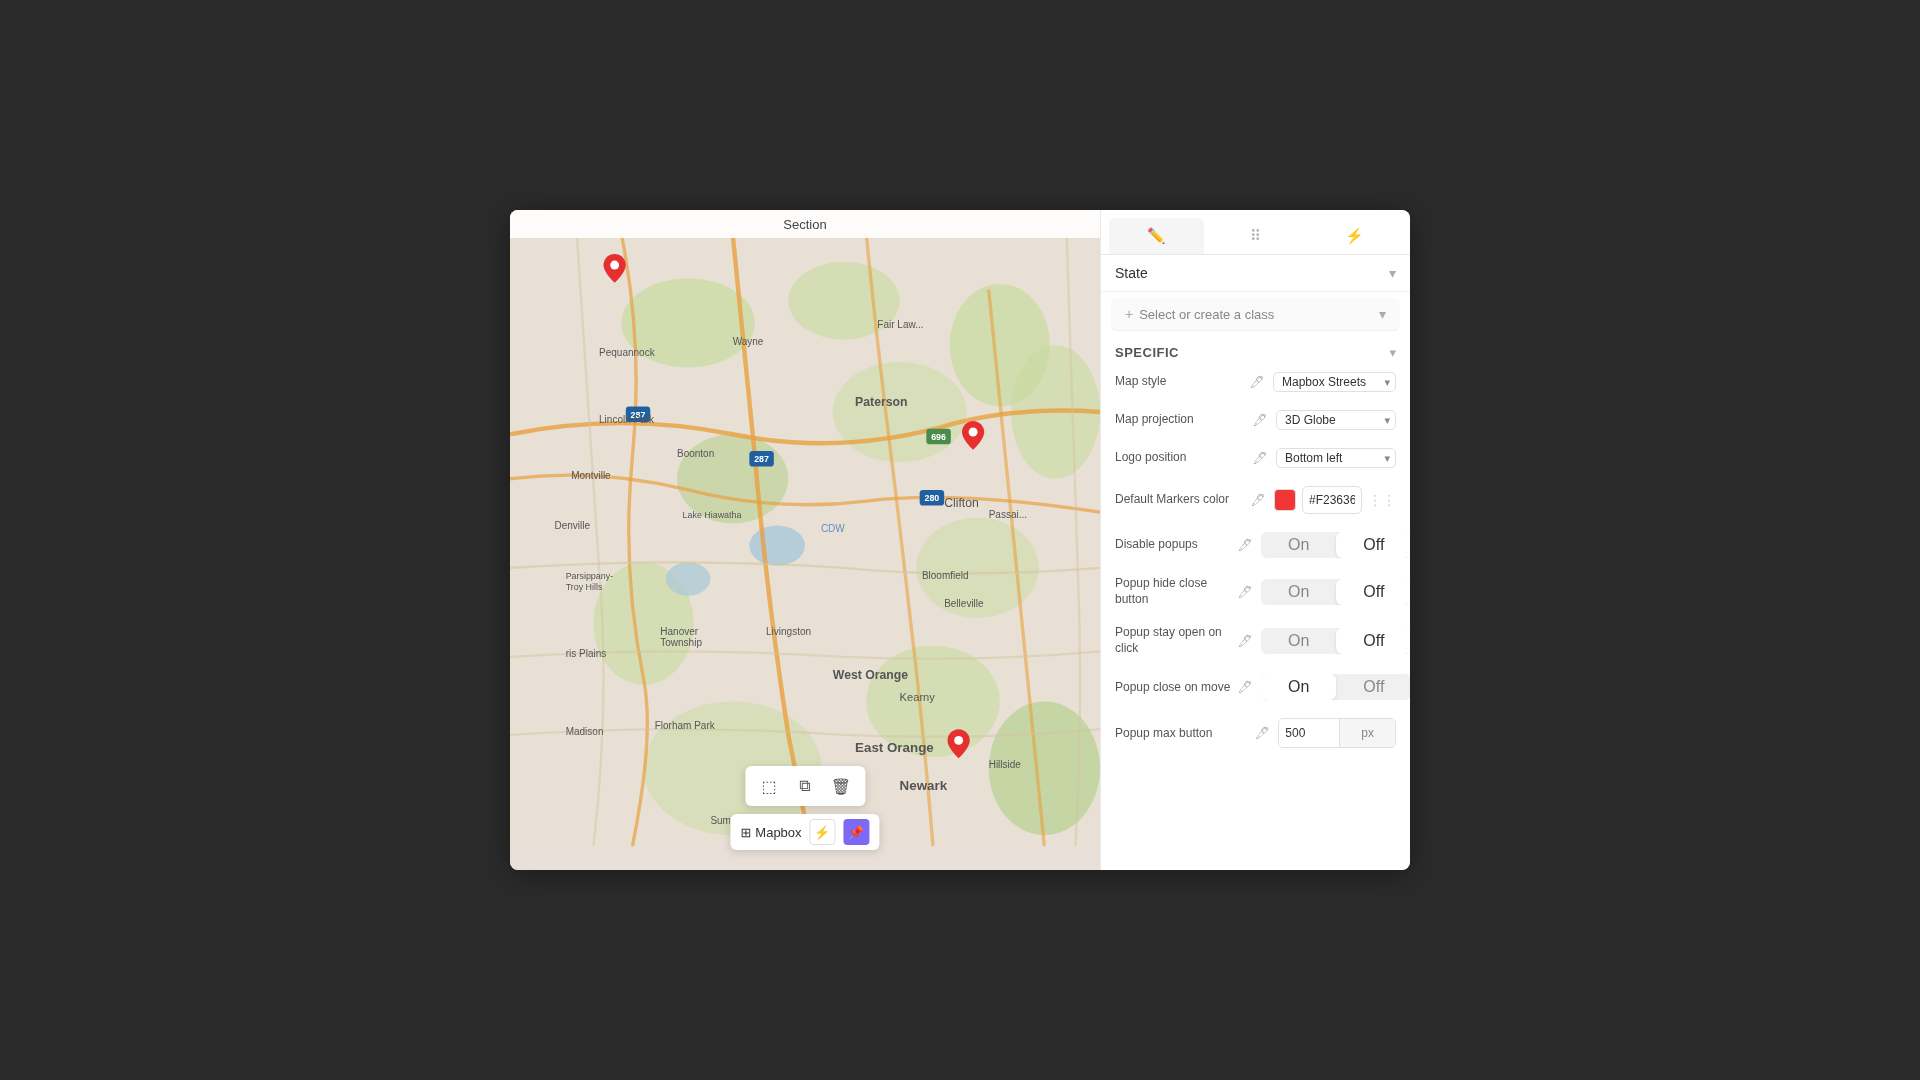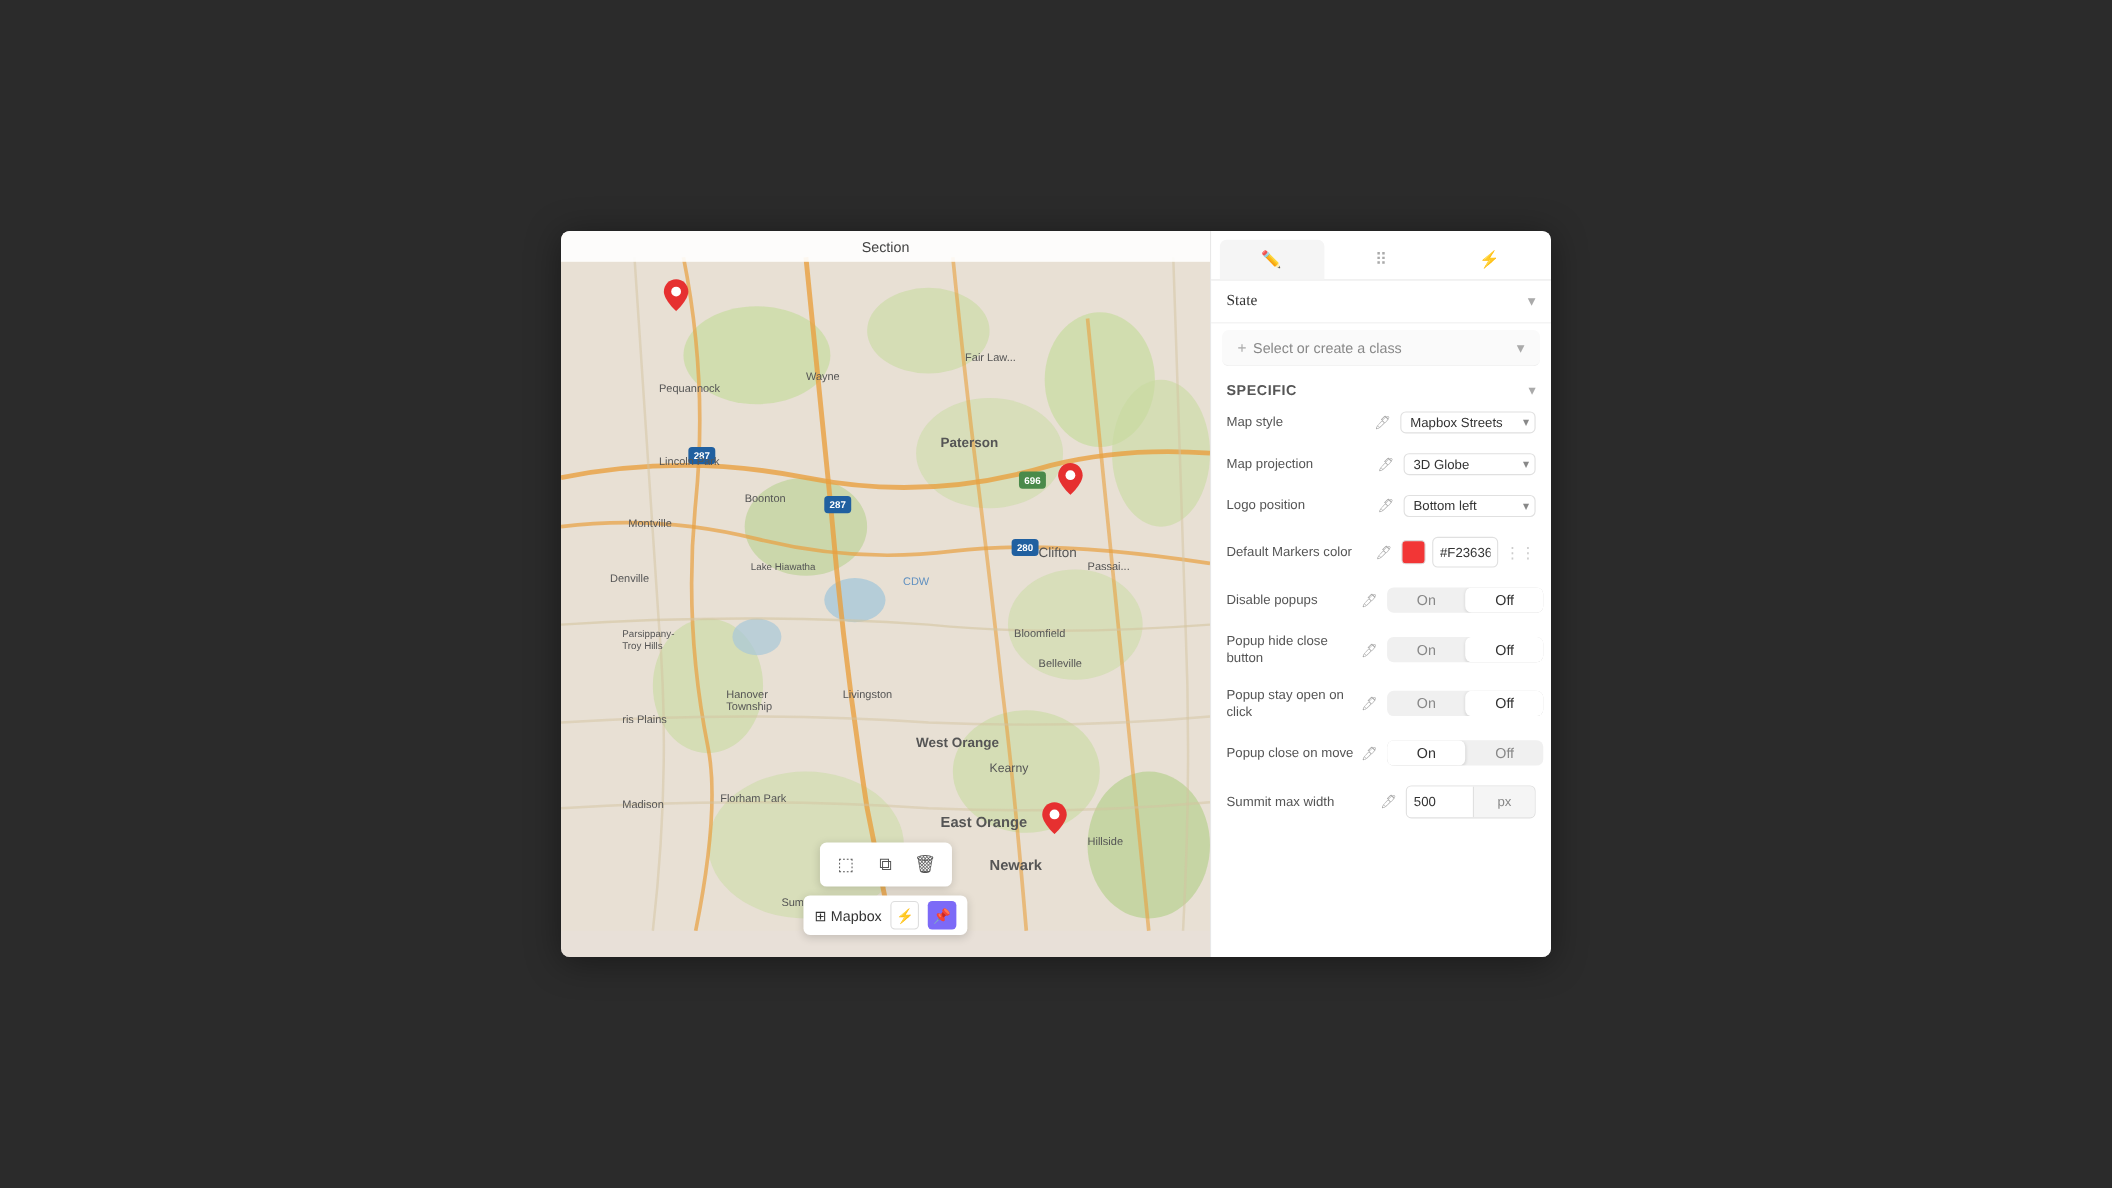--- a/index.html
+++ b/index.html
@@ -157,21 +157,20 @@
       background: #f5f5f5;
       color: #333;
     }
     
     .state-row {
       display: flex;
       align-items: center;
       justify-content: space-between;
       padding: 10px 14px;
       border-bottom: 1px solid #f0f0f0;
-      font-family: Liberation Serif, serif;
     }
     .state-label {
       font-size: 14px;
       font-weight: 500;
       color: #333;
     }
     .chevron-icon { color: #aaa; font-size: 14px; }
     
     .class-row {
       display: flex;
@@ -292,21 +291,21 @@
     }
     
     .toggle-group {
       display: flex;
       background: #f0f0f0;
       border-radius: 6px;
       overflow: hidden;
     }
     .toggle-option {
       padding: 4px 27px;
-      font-size: 13px;
+      font-size: 16px;
       border: none;
       background: transparent;
       cursor: pointer;
       color: #888;
       border-radius: 6px;
       transition: background 0.15s;
     }
     .toggle-option.active {
       background: #fff;
       color: #333;
@@ -582,21 +581,21 @@
         <div class="setting-controls">
           <span class="setting-icon">🖊</span>
           <div class="toggle-group">
             <button class="toggle-option active">On</button>
             <button class="toggle-option">Off</button>
           </div>
         </div>
       </div>
 
       <div class="setting-row">
-        <span class="setting-label">Summit max width</span>
+        <span class="setting-label">Popup max button</span>
         <div class="setting-controls">
           <span class="setting-icon">🖊</span>
           <div class="number-input-wrapper">
             <input class="number-input" type="text" value="500" style="">
             <span class="unit-label">px</span>
           </div>
         </div>
       </div>
 
     </div>

